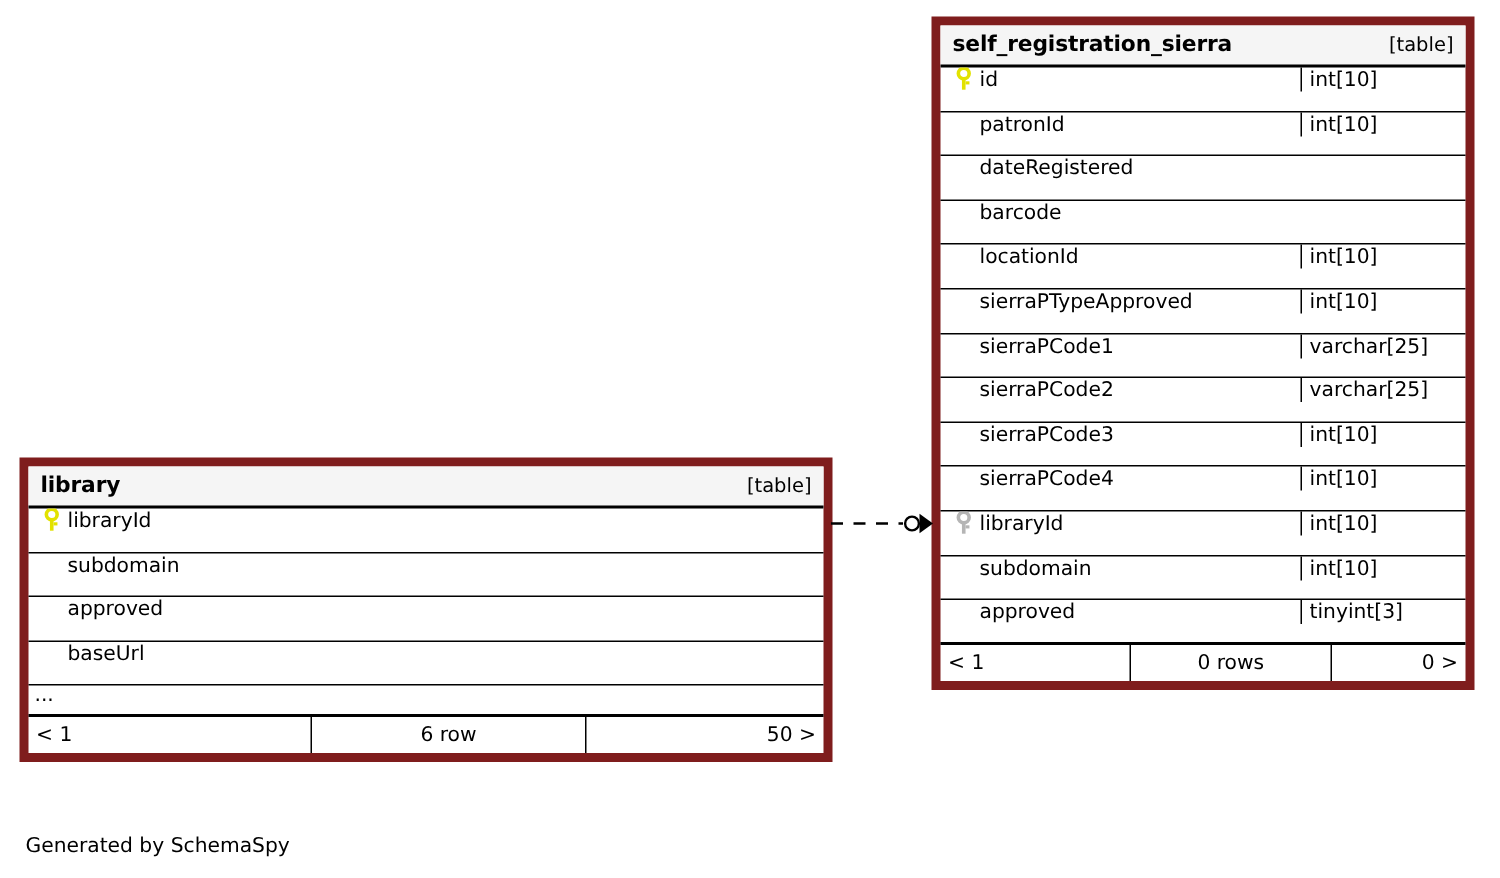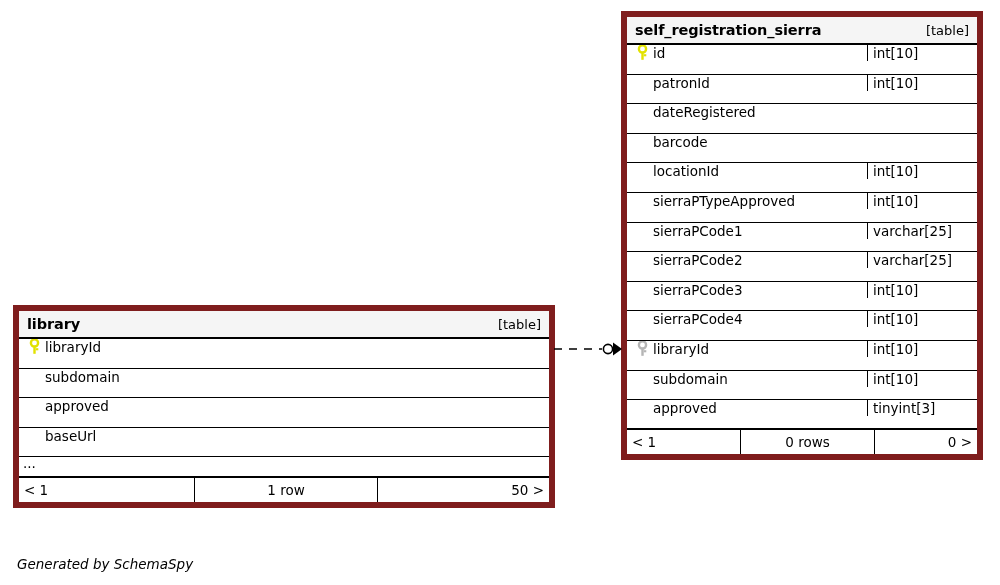--- a/index.html
+++ b/index.html
@@ -112,21 +112,21 @@
     box-sizing: border-box;
   }
   .er-footer-cell {
     display: flex;
     align-items: center;
     font-size: 13.5px;
     box-sizing: border-box;
     white-space: nowrap;
   }
   .fc-left   { justify-content: flex-start; padding-left: 5px; }
-  .fc-center { justify-content: center; }
+  .fc-center { justify-content: center; margin-left: 13px; }
   .fc-right  { justify-content: flex-end; padding-right: 5px; }
   .er-footer-cell + .er-footer-cell { border-left: 1px solid #000000; }
 
   
   .relationship {
     position: absolute;
     pointer-events: none;
   }
 
   
@@ -184,21 +184,21 @@
 
 
     <div class="er-row ellipsis-row">
       <div class="ellipsis-label">...</div>
     </div>
 
   </div>
 
   <div class="er-footer">
     <div class="er-footer-cell fc-left" style="flex:0 0 175px;">&lt; 1</div>
-    <div class="er-footer-cell fc-center" style="flex:0 0 183px;">1 row</div>
+    <div class="er-footer-cell fc-center" style="flex:0 0 183px;">6 row</div>
     <div class="er-footer-cell fc-right" style="flex:1 1 auto;">50 &gt;</div>
   </div>
 </div>
 
 <div class="er-table" id="table-self-registration-sierra" style="left:621px; top:11px; width:362px;">
 
   <div class="er-header">
     <span class="er-title">self_registration_sierra</span>
     <span class="er-kind">[table]</span>
   </div>
@@ -332,13 +332,13 @@
   <svg width="70" height="22" viewBox="0 0 70 22" aria-hidden="true">
 
     <line x1="1" y1="11" x2="49" y2="11" stroke="#000000" stroke-width="1.6" stroke-dasharray="8 7"></line>
 
     <circle cx="55" cy="11" r="4.6" fill="#ffffff" stroke="#000000" stroke-width="1.6"></circle>
 
     <path d="M 60 4.5 L 69 11 L 60 17.5 Z" fill="#000000"></path>
   </svg>
 </div>
 
-<div class="caption" style="left:17px; top:556px;font-style:italic;">Generated by SchemaSpy</div>
+<div class="caption" style="left:17px; top:556px;">Generated by SchemaSpy</div>
 
 </body></html>

